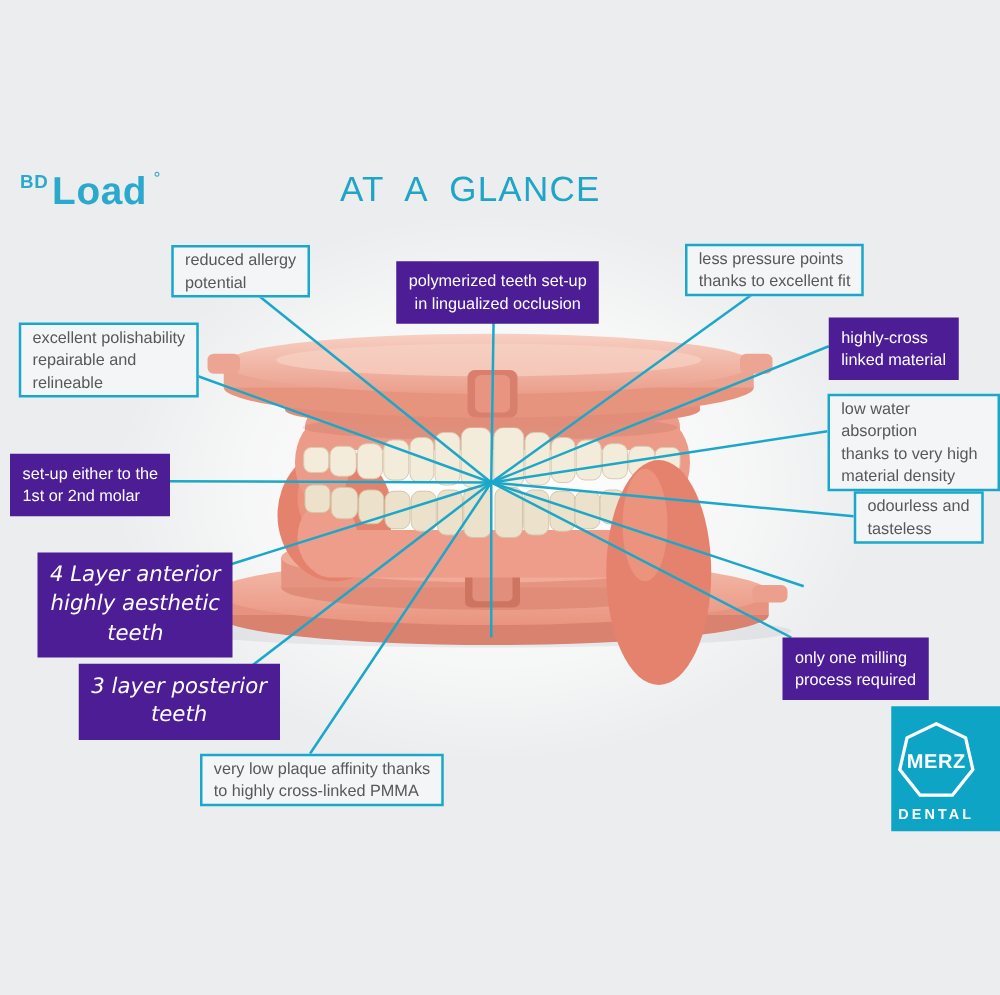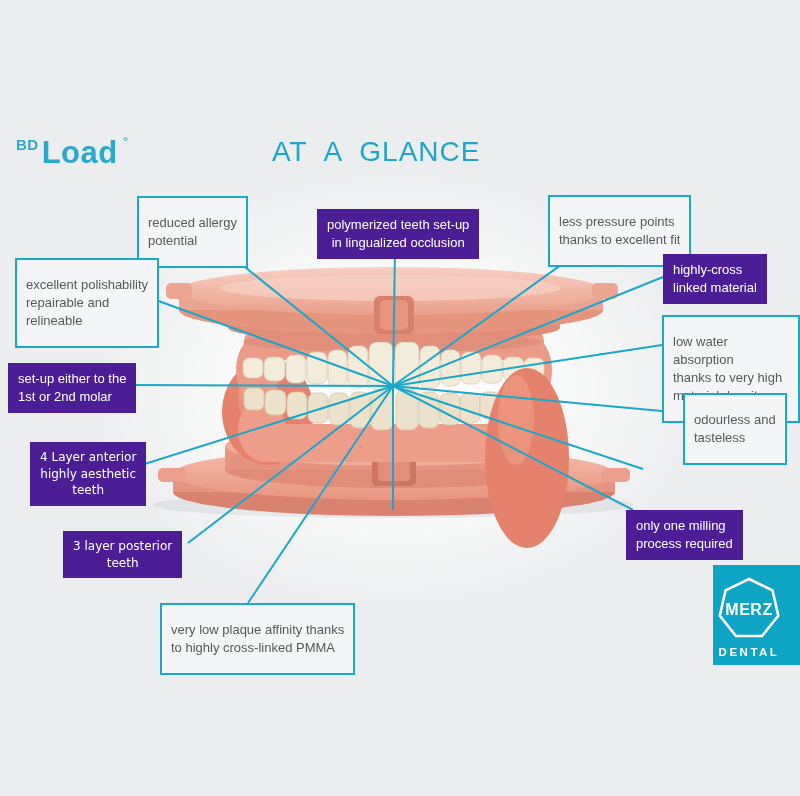--- a/index.html
+++ b/index.html
@@ -17,24 +17,24 @@
   .title{position:absolute;left:272px;top:136px;font-size:28px;font-weight:500;
          color:#1fa5c8;letter-spacing:1px;word-spacing:9px;}
 
   
   svg.layer{position:absolute;left:0;top:0;}
 
   
   .callout{position:absolute;font-size:13px;line-height:1.38;white-space:pre-line;
            z-index:3;}
   .callout.outline{background:#f3f5f6;border:2px solid #1aa7c9;color:#57585c;
-                   padding:16px 9px;}
+                   padding:1px 9px;}
   .callout.solid{background:#4c1d95;color:#ffffff;padding:7px 10px;}
   .callout.center{text-align:center;}
-  .callout.alt{font-family:"DejaVu Sans",sans-serif;font-size:12px;}
+  .callout.alt{font-family:"DejaVu Sans",sans-serif;font-size:17px;font-style:italic;}
 
   .c1{left:137px;top:196px;}
   .c2{left:317px;top:209px;}
   .c3{left:548px;top:195px;}
   .c4{left:15px;top:258px;}
   .c5{left:663px;top:254px;}
   .c6{left:662px;top:315px;}
   .c7{left:8px;top:363px;}
   .c8{left:683px;top:393px;}
   .c9{left:30px;top:442px;}

